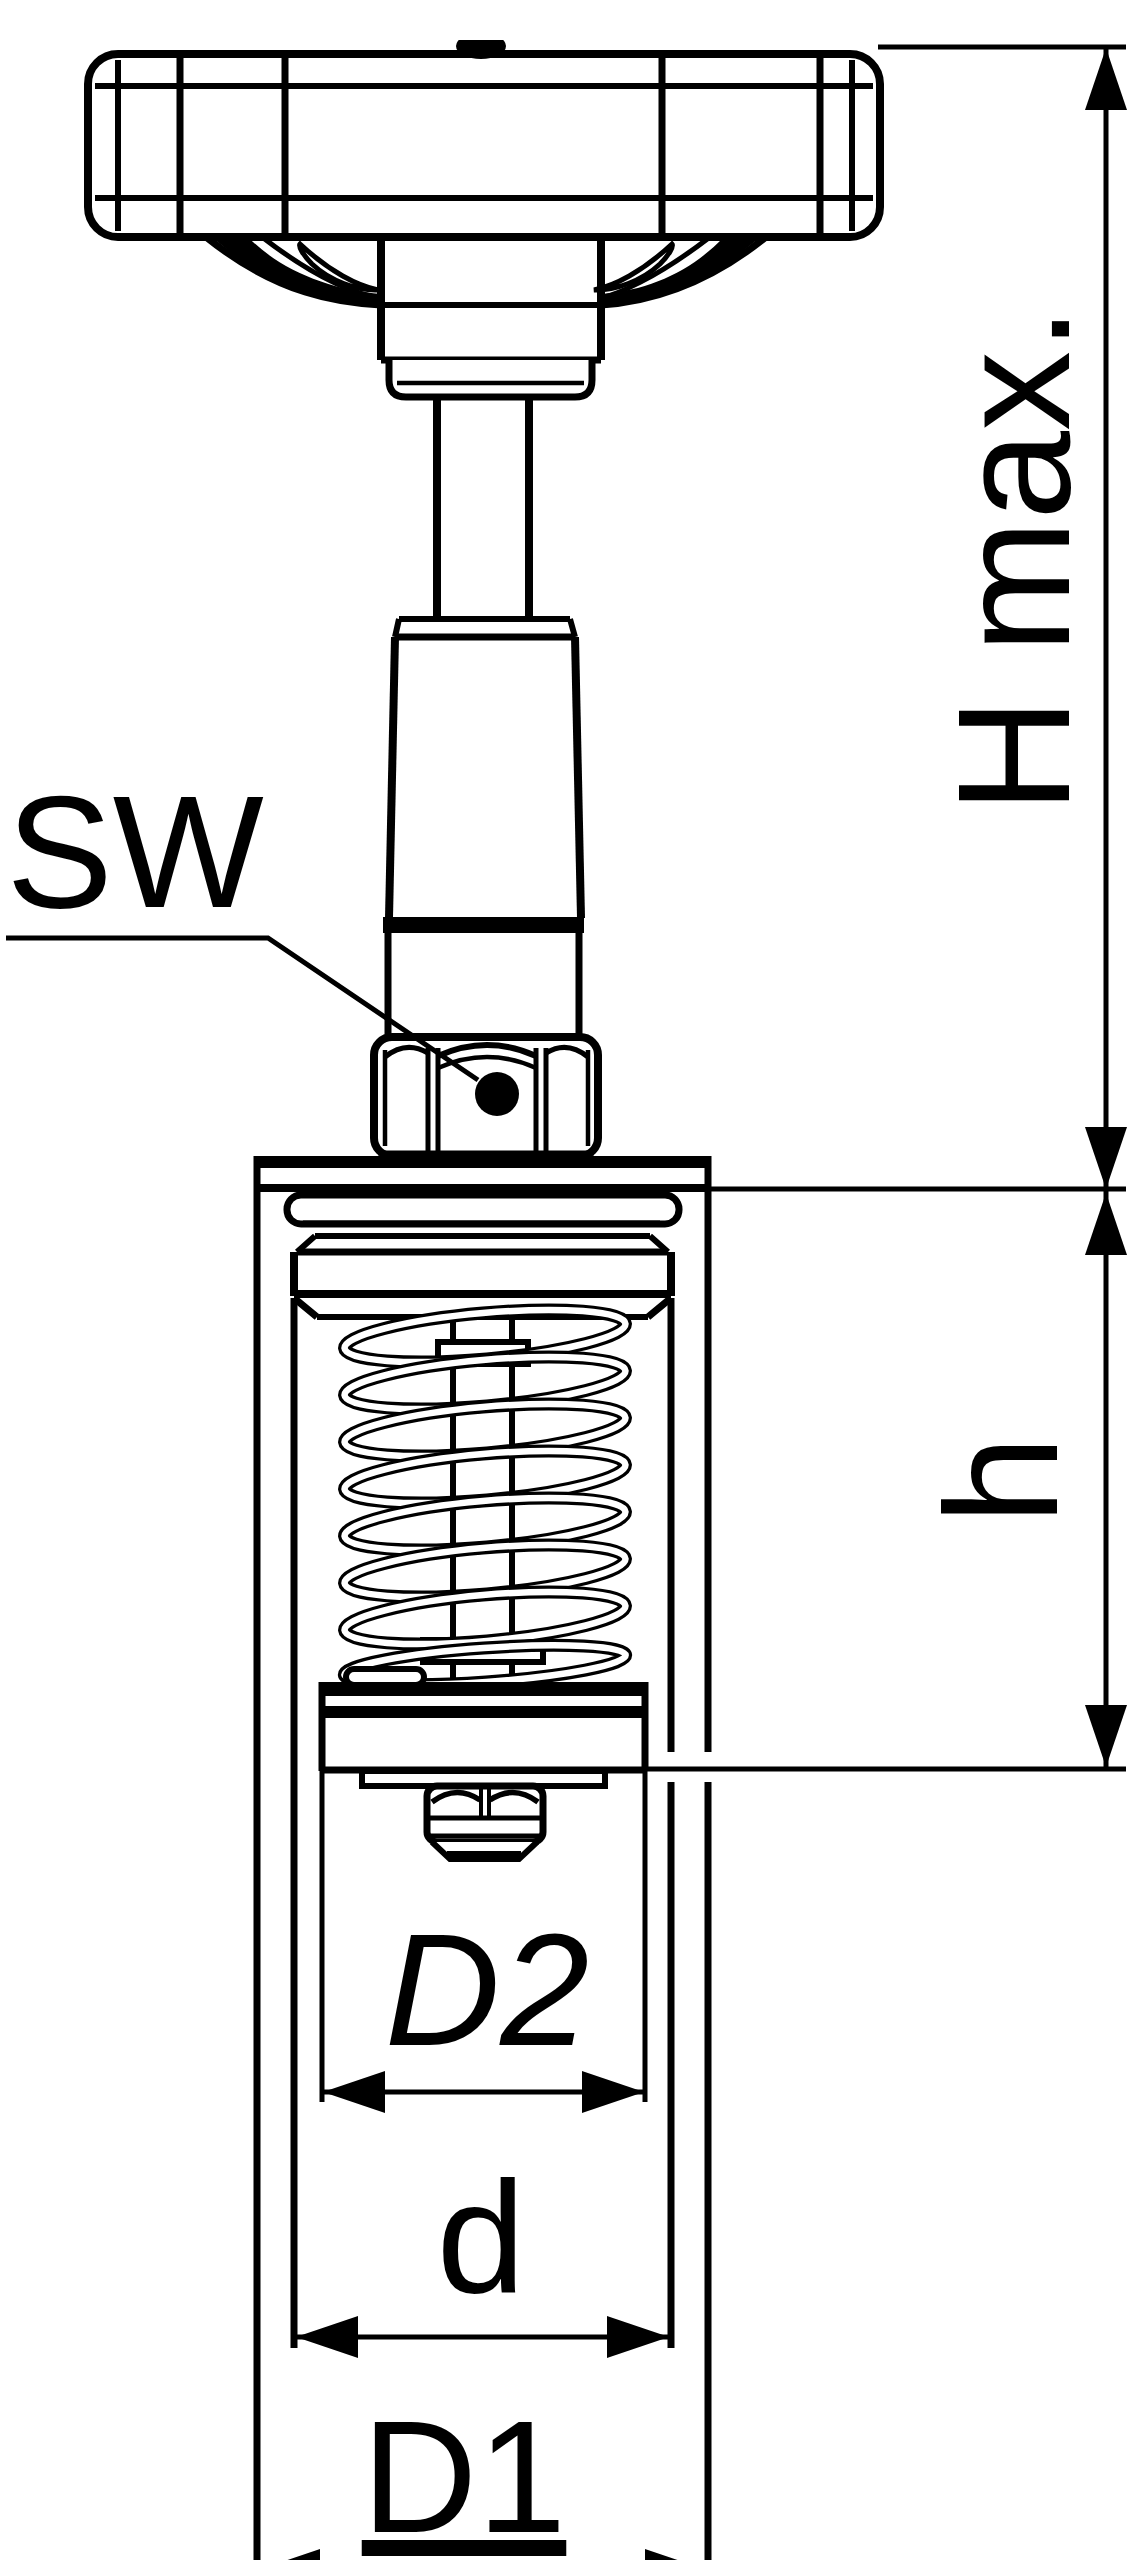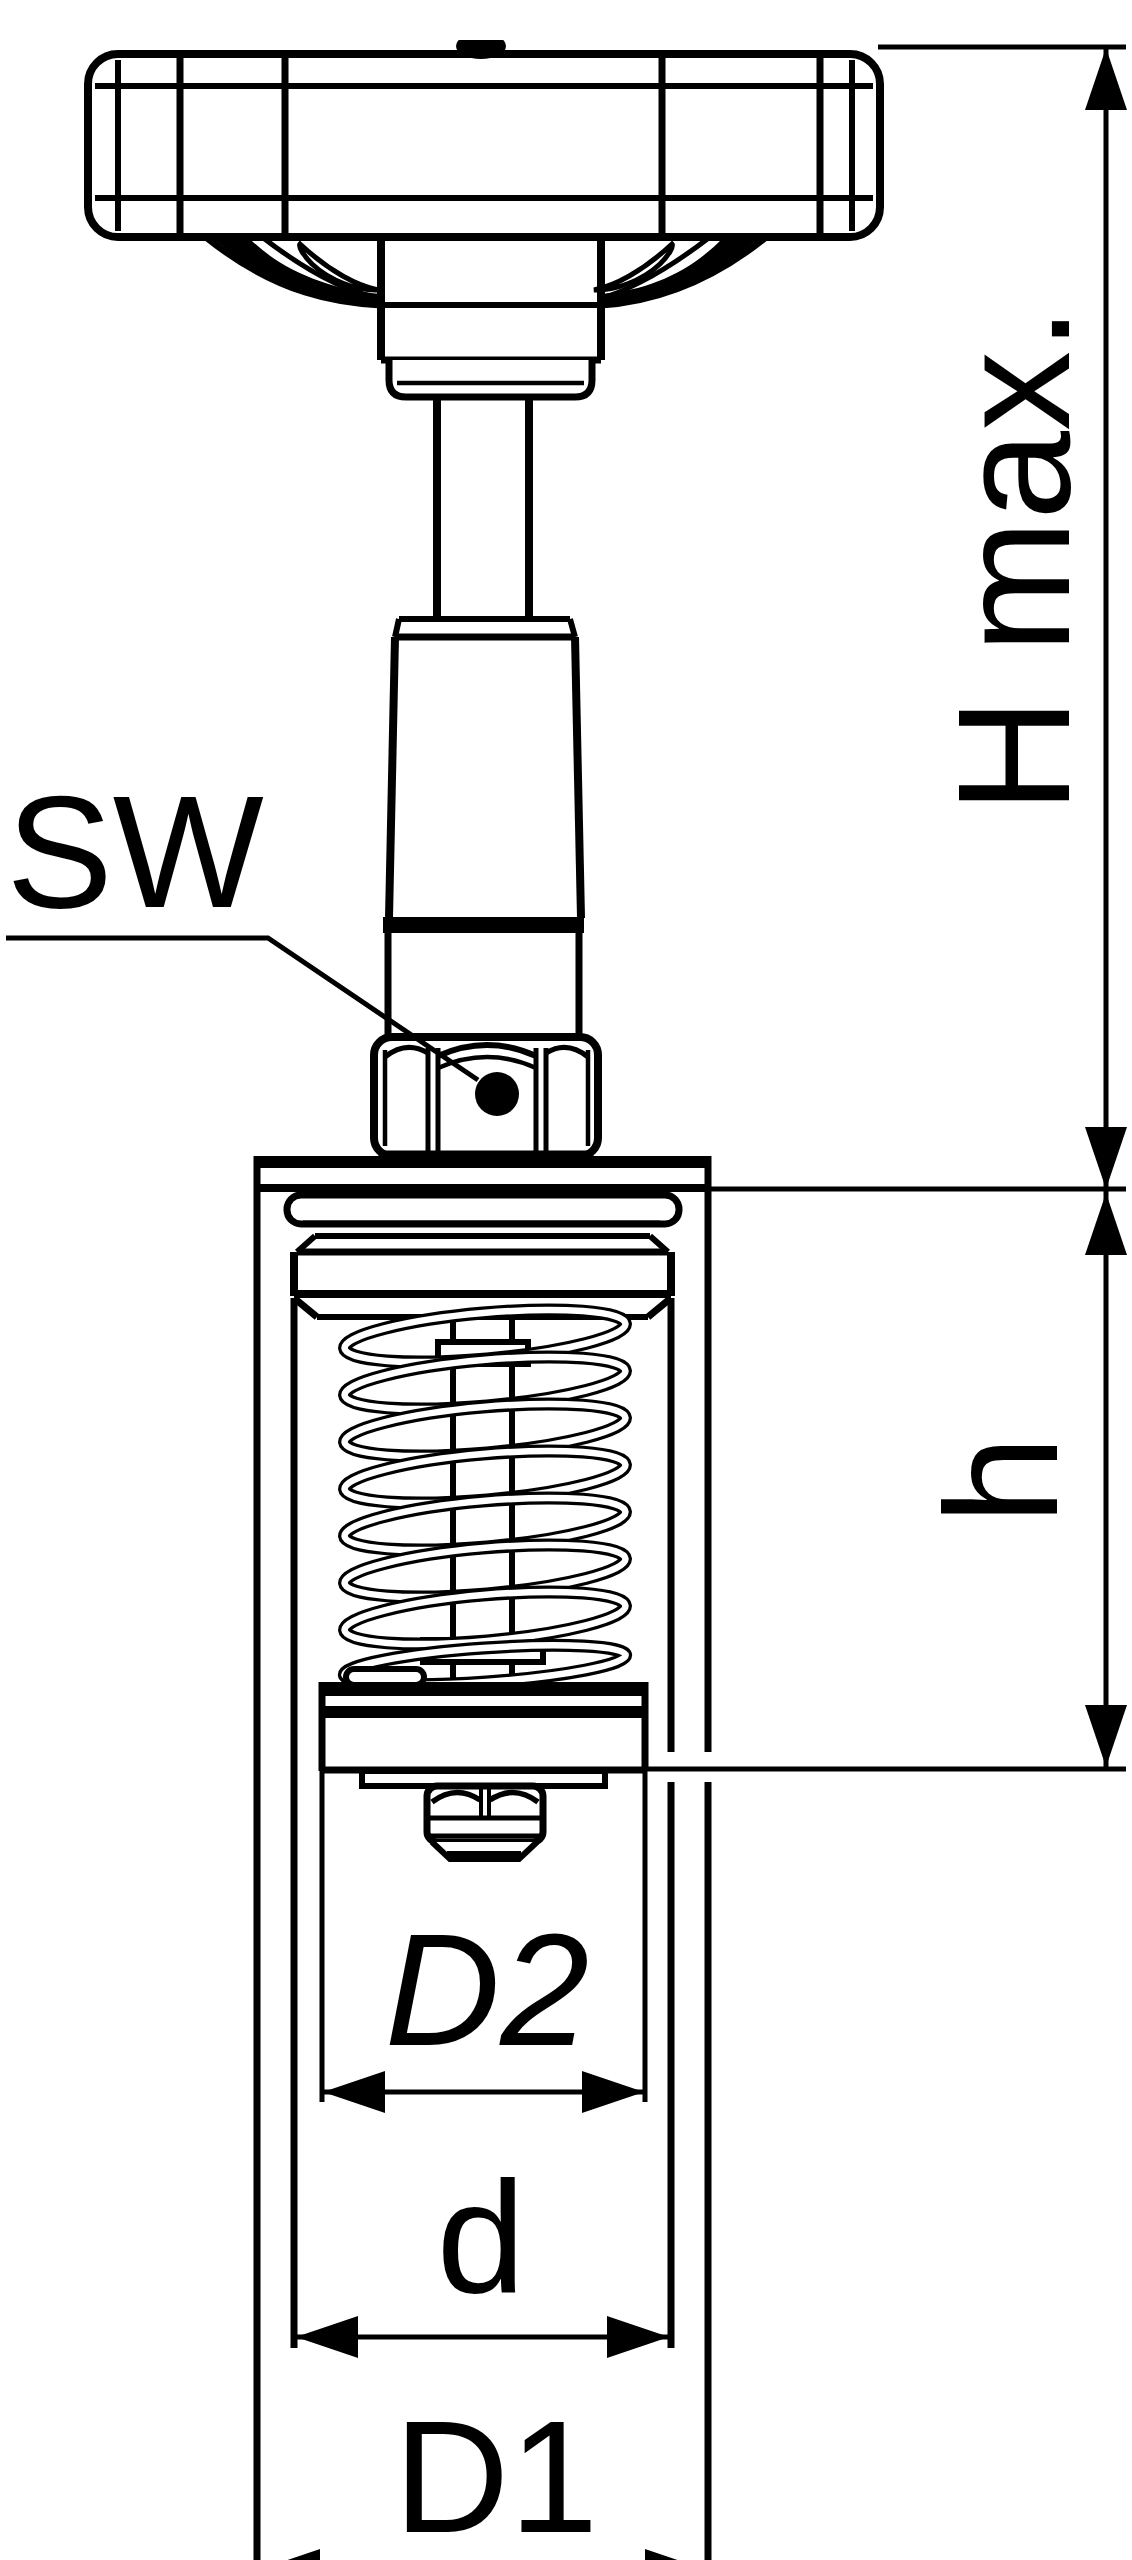--- a/index.html
+++ b/index.html
@@ -7,21 +7,21 @@
           font-family:"Liberation Sans",sans-serif;margin-top:40px;}
   .canvas svg{position:absolute;left:0;top:0;}
   .lbl{position:absolute;font-size:160px;line-height:1;color:#000;white-space:nowrap;
        transform:translate(-50%,-50%);font-family:"Liberation Sans",sans-serif;}
   .lbl.rot{transform:translate(-50%,-50%) rotate(-90deg);}
   #lbl-sw{left:135px;top:812px;}
   #lbl-hmax{left:1014px;top:520px;}
   #lbl-h{left:1002px;top:1440px;}
   #lbl-d2{left:487px;top:1950px;font-style:italic;}
   #lbl-d{left:481px;top:2198px;}
-  #lbl-d1{left:496px;top:2437px;}
+  #lbl-d1{left:464px;top:2437px;text-decoration:underline;}
 </style>
 </head>
 <body>
 
 <div class="canvas">
 
 <svg width="1132" height="2560" viewBox="0 0 1132 2560" fill="none" stroke="#000" stroke-width="6">
 
   <g>
     <ellipse cx="481" cy="6" rx="25" ry="13" fill="#000" stroke="none"></ellipse>

